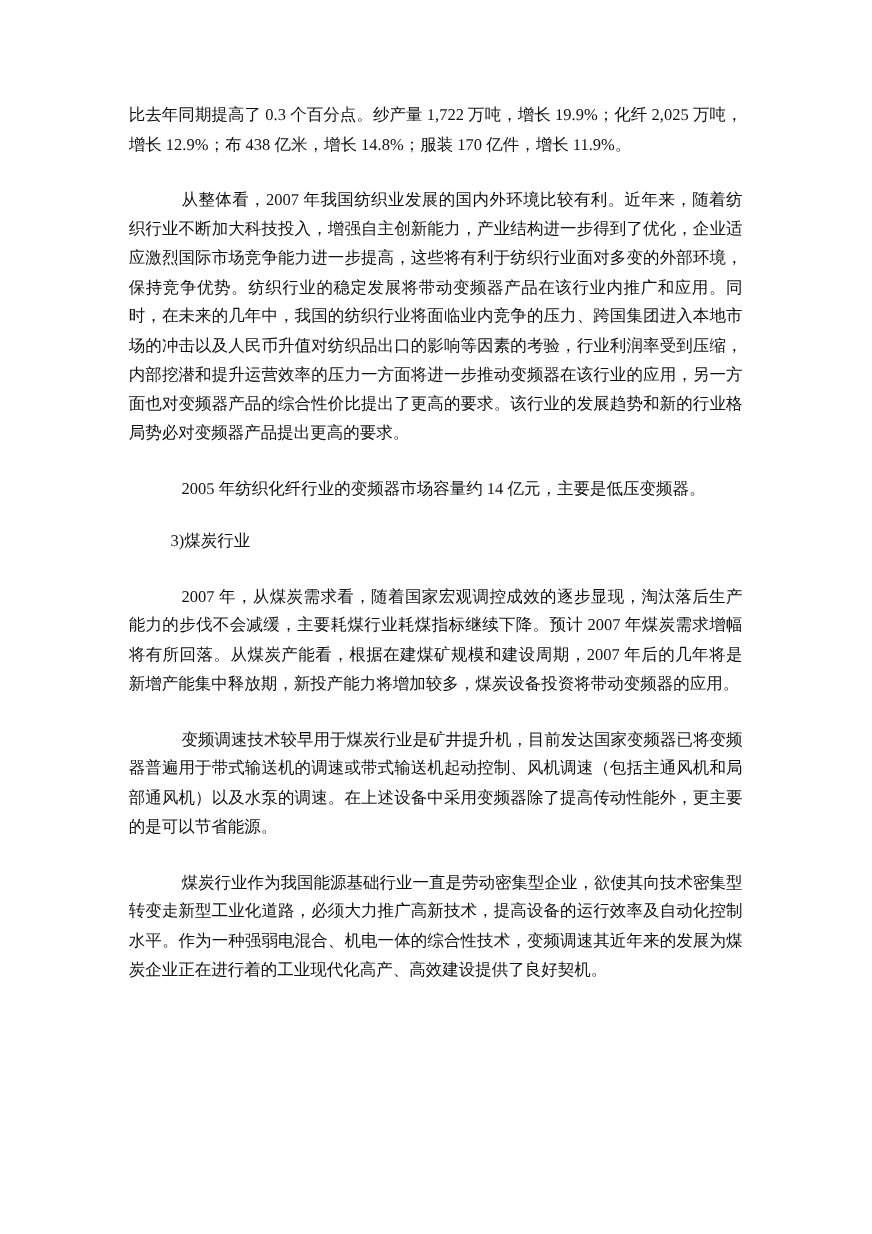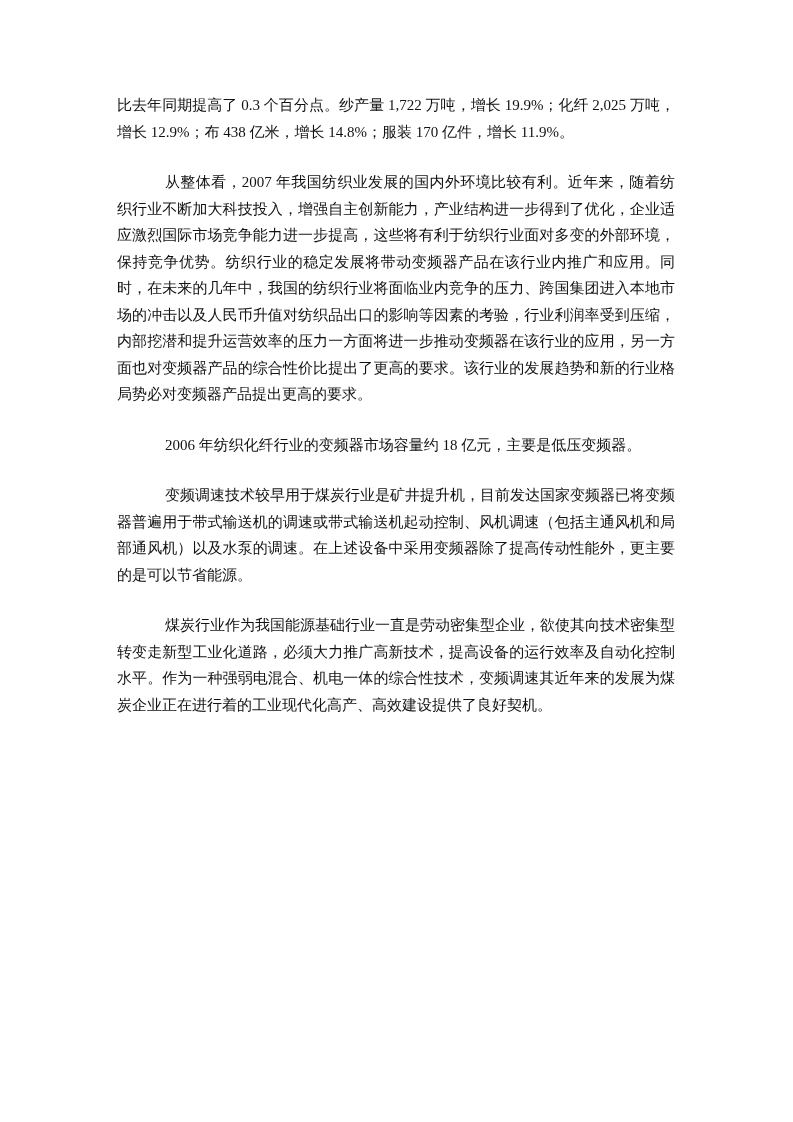--- a/index.html
+++ b/index.html
@@ -42,17 +42,19 @@
     text-indent: 38px;
   }
 </style>
 </head>
 <body>
 
 <div class="page">
   <div class="doc-content">
     <p class="para-noindent">比去年同期提高了 0.3 个百分点。纱产量 1,722 万吨，增长 19.9%；化纤 2,025 万吨，增长 12.9%；布 438 亿米，增长 14.8%；服装 170 亿件，增长 11.9%。</p>
     <p class="para-indent">从整体看，2007 年我国纺织业发展的国内外环境比较有利。近年来，随着纺织行业不断加大科技投入，增强自主创新能力，产业结构进一步得到了优化，企业适应激烈国际市场竞争能力进一步提高，这些将有利于纺织行业面对多变的外部环境，保持竞争优势。纺织行业的稳定发展将带动变频器产品在该行业内推广和应用。同时，在未来的几年中，我国的纺织行业将面临业内竞争的压力、跨国集团进入本地市场的冲击以及人民币升值对纺织品出口的影响等因素的考验，行业利润率受到压缩，内部挖潜和提升运营效率的压力一方面将进一步推动变频器在该行业的应用，另一方面也对变频器产品的综合性价比提出了更高的要求。该行业的发展趋势和新的行业格局势必对变频器产品提出更高的要求。</p>
-    <p class="para-indent">2006 年纺织化纤行业的变频器市场容量约 18 亿元，主要是低压变频器。</p>
+    <p class="para-indent">2005 年纺织化纤行业的变频器市场容量约 14 亿元，主要是低压变频器。</p>
+    <p class="para-heading">3)煤炭行业</p>
+    <p class="para-indent">2007 年，从煤炭需求看，随着国家宏观调控成效的逐步显现，淘汰落后生产能力的步伐不会减缓，主要耗煤行业耗煤指标继续下降。预计 2007 年煤炭需求增幅将有所回落。从煤炭产能看，根据在建煤矿规模和建设周期，2007 年后的几年将是新增产能集中释放期，新投产能力将增加较多，煤炭设备投资将带动变频器的应用。</p>
     <p class="para-indent">变频调速技术较早用于煤炭行业是矿井提升机，目前发达国家变频器已将变频器普遍用于带式输送机的调速或带式输送机起动控制、风机调速（包括主通风机和局部通风机）以及水泵的调速。在上述设备中采用变频器除了提高传动性能外，更主要的是可以节省能源。</p>
     <p class="para-indent">煤炭行业作为我国能源基础行业一直是劳动密集型企业，欲使其向技术密集型转变走新型工业化道路，必须大力推广高新技术，提高设备的运行效率及自动化控制水平。作为一种强弱电混合、机电一体的综合性技术，变频调速其近年来的发展为煤炭企业正在进行着的工业现代化高产、高效建设提供了良好契机。</p>
   </div>
 </div>
 
 </body></html>

